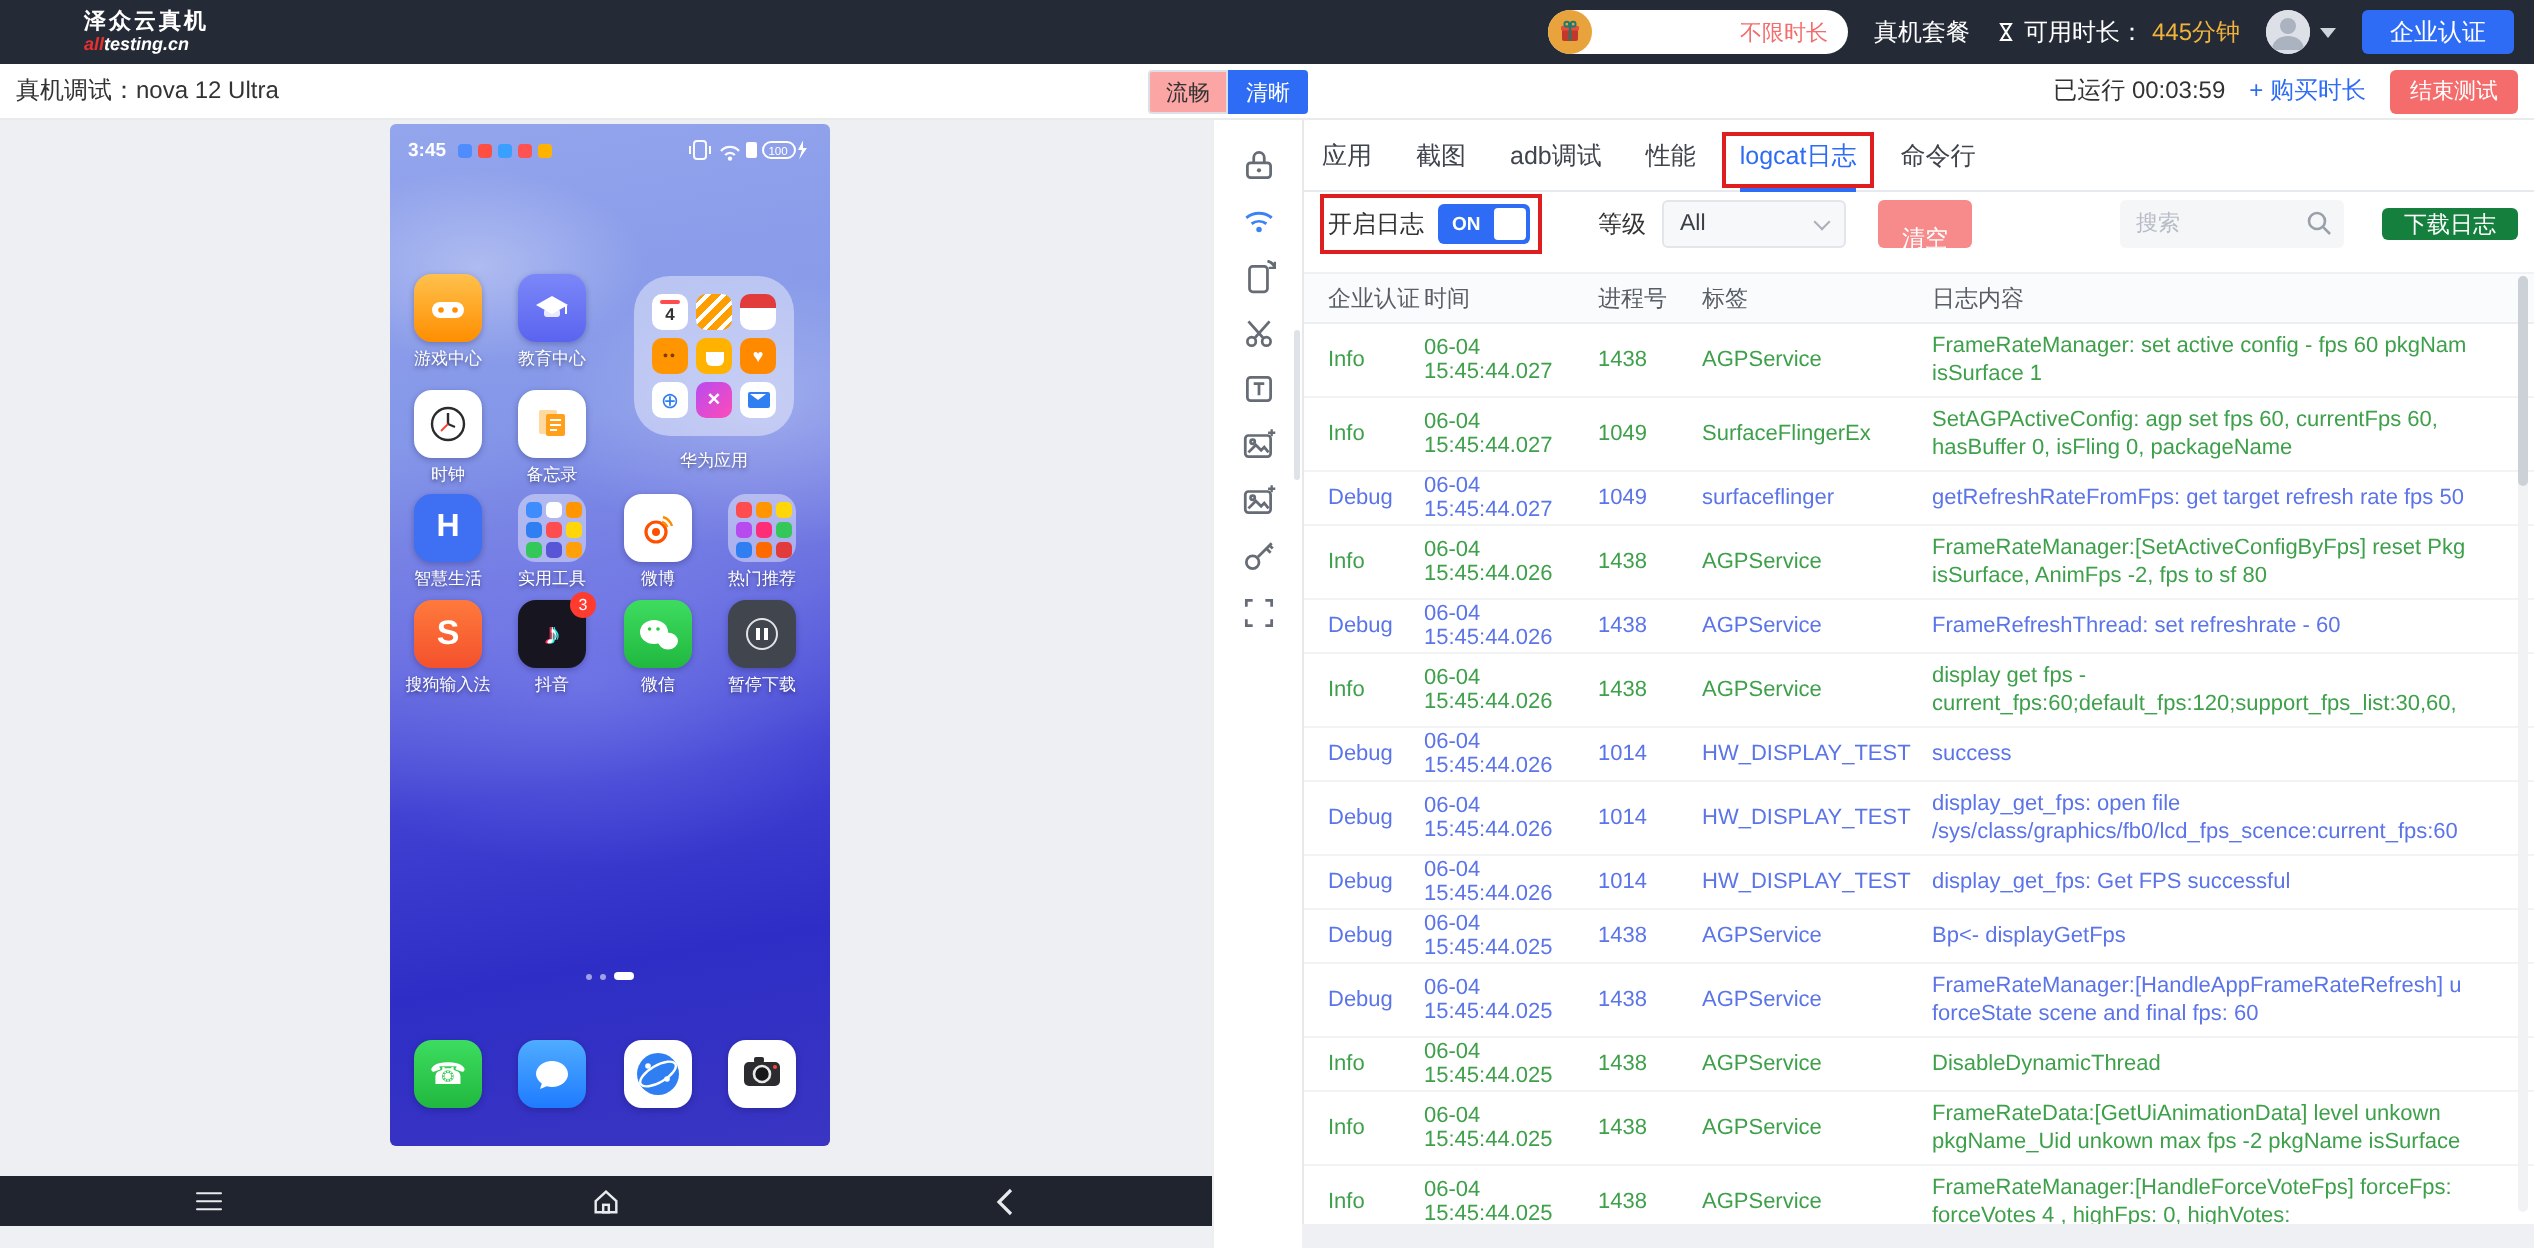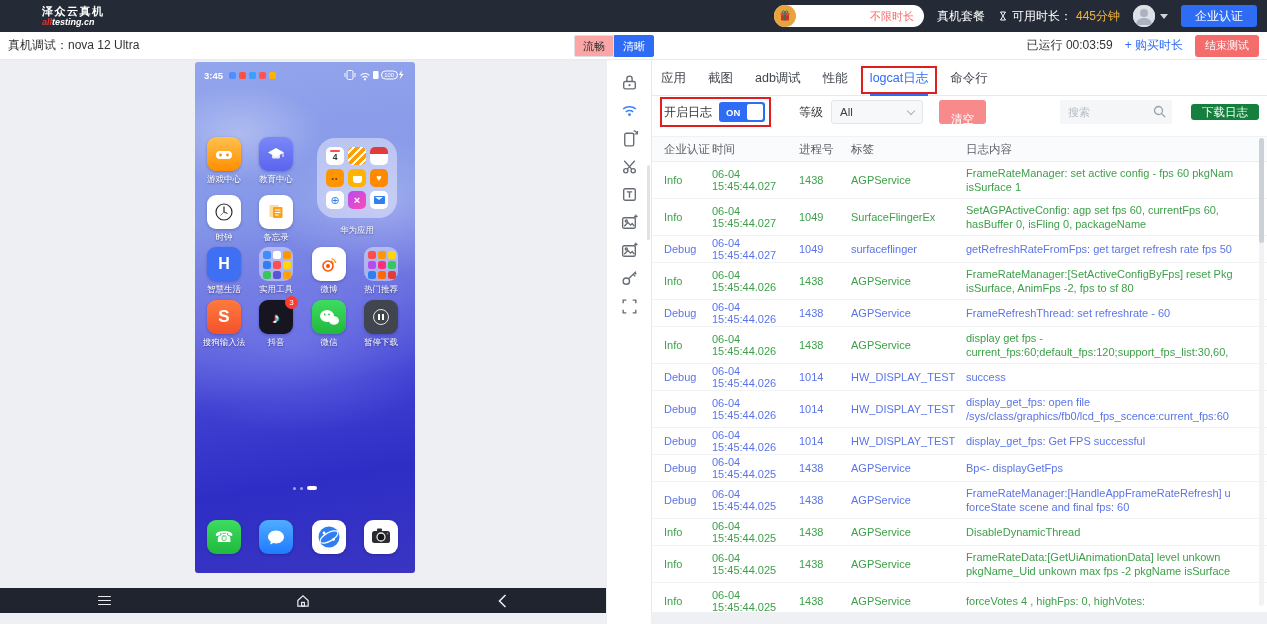--- a/index.html
+++ b/index.html
@@ -691,20 +691,21 @@
           <div>FrameRateData:[GetUiAnimationData] level unkown</div>
           <div>pkgName_Uid unkown max fps -2 pkgName isSurface</div>
         </div>
     </div>
     <div class="l-row h2 info">
       <div class="c-level">Info</div>
       <div class="c-time">06-04 15:45:44.025</div>
       <div class="c-pid">1438</div>
       <div class="c-tag">AGPService</div>
       <div class="c-content">
+          <div>FrameRateManager:[HandleForceVoteFps] forceFps:</div>
           <div>forceVotes 4 , highFps: 0, highVotes:</div>
         </div>
     </div>
 
     <div class="v-scroll">
       <div class="v-thumb"></div>
     </div>
   </div>
 </div>
 

